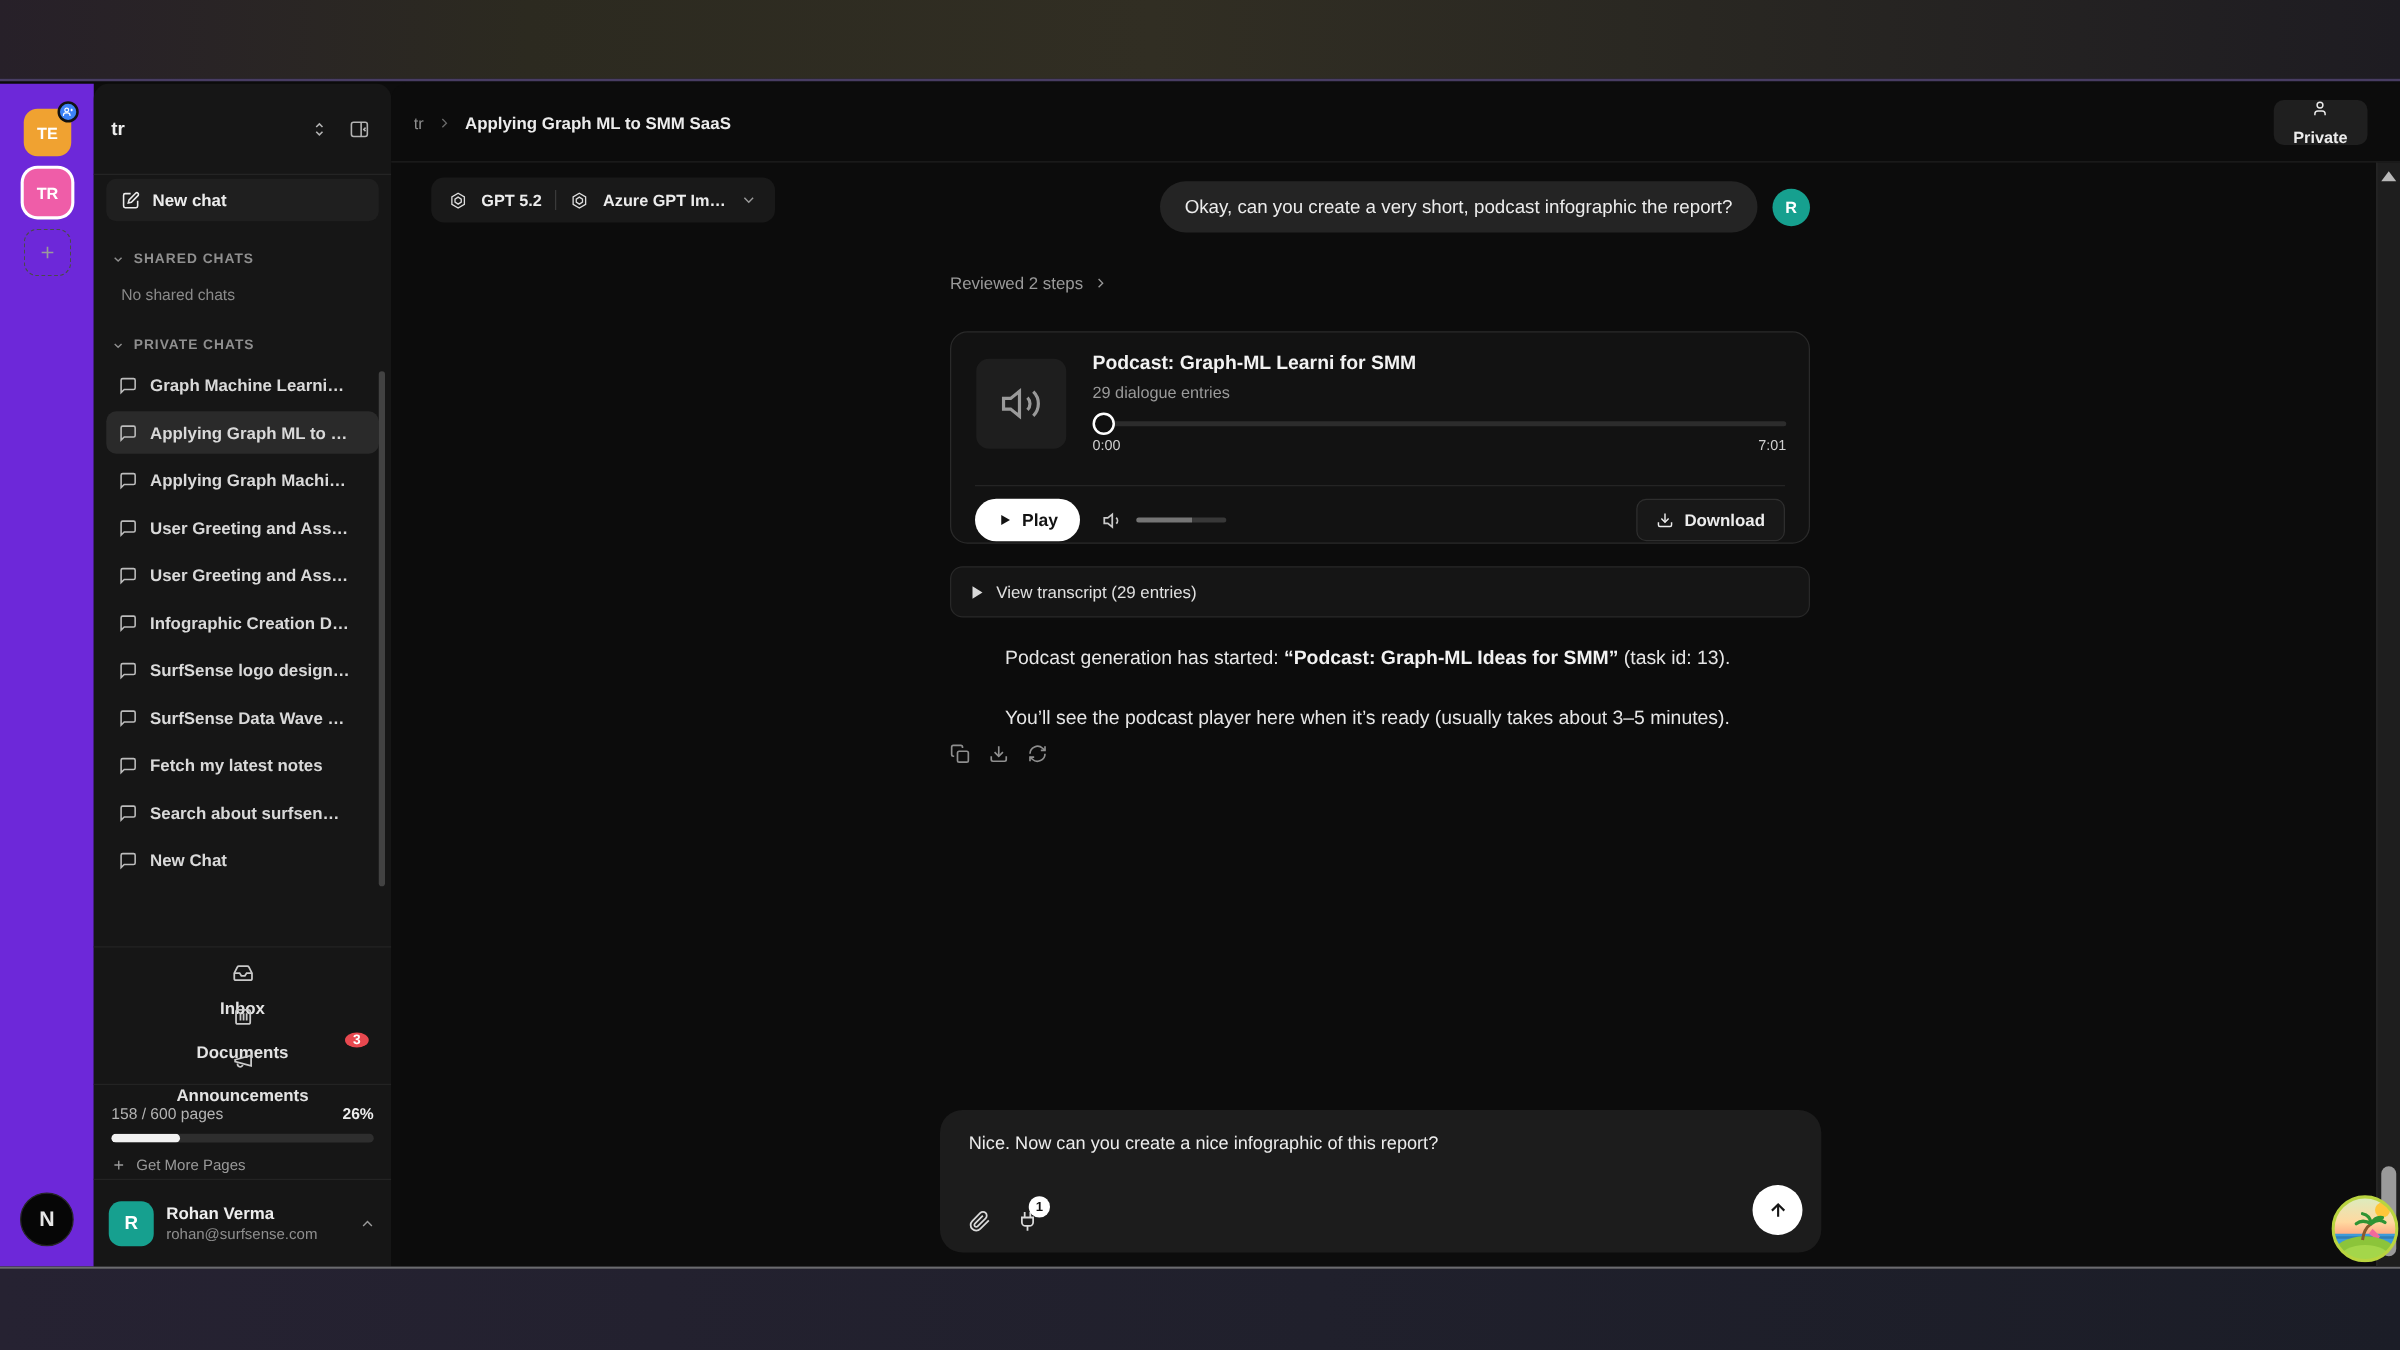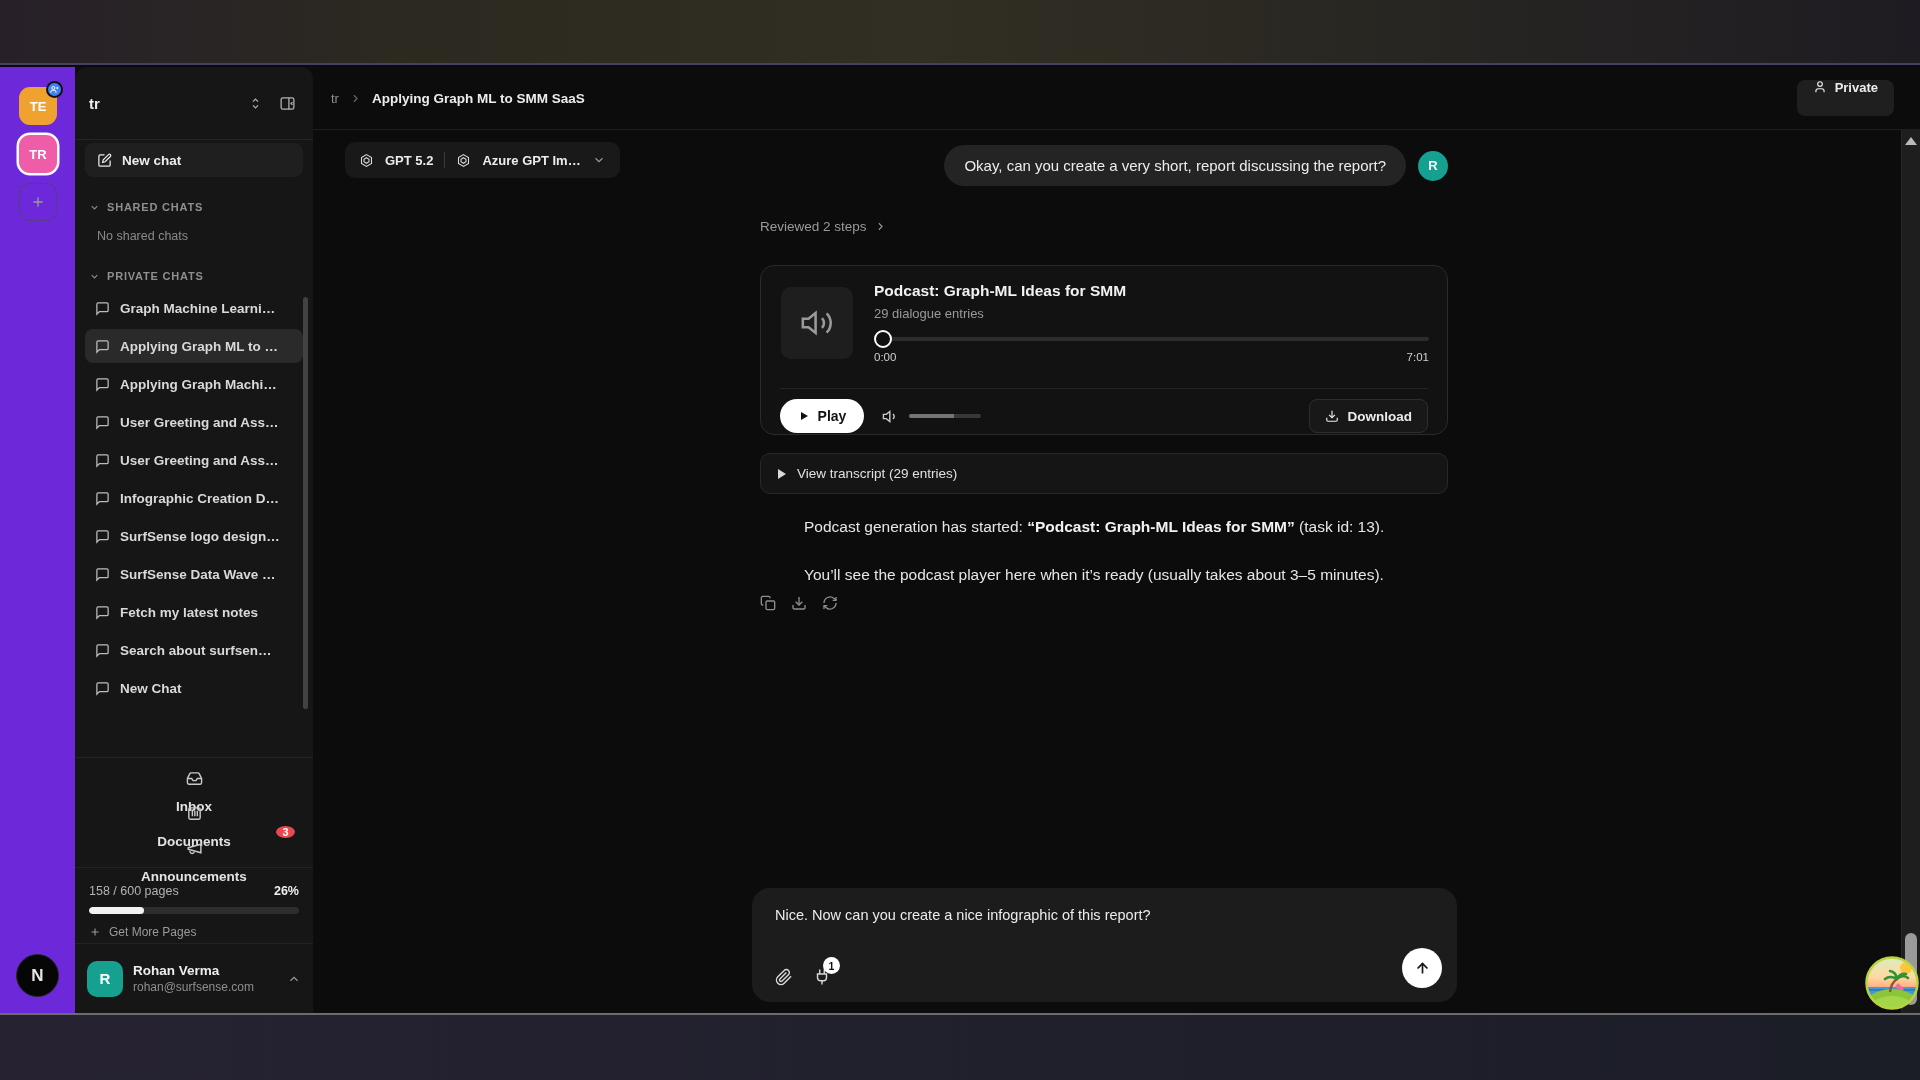--- a/index.html
+++ b/index.html
@@ -70,21 +70,21 @@
   .user-name { font-size:13.5px; font-weight:bold; color:#ededed; }
   .user-email { font-size:12px; color:#8f8f8f; margin-top:2px; }
 
   
   .main { position:absolute; left:313px; top:0; right:0; height:100%; background:#0c0c0c; border-radius:12px 0 0 0; }
   .main-header { height:63px; border-bottom:1px solid #1f1f1f; display:flex; align-items:center; padding:0 26px 0 18px; }
   .crumb-ws { font-size:13px; color:#8f8f8f; }
   .crumb-sep { color:#6a6a6a; margin:0 10px; display:flex; }
   .crumb-title { font-size:13.5px; color:#ececec; font-weight:600; }
   .private-btn { margin-left:auto; height:36px; padding:0 16px; background:#1f1f1f; border:none; border-radius:8px;
-    display:flex; gap:8px; color:#ececec; font-size:13px; font-weight:600; font-family:inherit; cursor:pointer; }
+    display:flex; gap:8px; align-items:center; color:#ececec; font-size:13px; font-weight:600; font-family:inherit; cursor:pointer;flex-direction:column; }
   .chips { position:absolute; left:32px; top:75px; height:36px; background:#191919; border-radius:10px;
     display:flex; align-items:center; padding:0 14px; gap:11px; cursor:pointer; }
   .chip-label { font-size:13px; font-weight:bold; color:#ececec; white-space:nowrap; }
   .chip-sep { width:1px; height:16px; background:#3a3a3a; }
   .chip-icon { color:#dcdcdc; display:flex; }
   .chev { color:#9a9a9a; display:flex; }
 
   .chat-col { position:absolute; left:447px; width:688px; top:0; height:100%; }
   .bubble-row { position:absolute; top:78px; right:0; display:flex; align-items:center; gap:12px; }
   .bubble { background:#242424; border-radius:24px; padding:12px 20px; font-size:15px; color:#ececec; }
@@ -421,21 +421,21 @@
         <span class="chev">
           <svg width="14" height="14" viewBox="0 0 24 24" fill="none" stroke="currentColor" stroke-width="2">
               <path d="m6 9 6 6 6-6"></path>
             </svg>
         </span>
       </div>
 
       <div class="chat-col">
 
         <div class="bubble-row">
-          <div class="bubble">Okay, can you create a very short, report discussing the report?</div>
+          <div class="bubble">Okay, can you create a very short, podcast infographic the report?</div>
           <div class="mini-avatar">R</div>
         </div>
 
         <div class="steps">
           <span>Reviewed 2 steps</span>
           <span class="chev">
             <svg width="13" height="13" viewBox="0 0 24 24" fill="none" stroke="currentColor" stroke-width="2">
                 <path d="m9 6 6 6-6 6"></path>
               </svg>
           </span>
@@ -445,21 +445,21 @@
           <div class="pthumb">
             <span style="display:flex">
               <svg width="34" height="34" viewBox="0 0 24 24" fill="none" stroke="currentColor" stroke-width="1.8">
                   <path d="M11 5 6 9H2v6h4l5 4z"></path>
                   <path d="M15.5 8.5a5 5 0 0 1 0 7"></path>
                   <path d="M18.8 5.2a9.5 9.5 0 0 1 0 13.6"></path>
                 </svg>
             </span>
           </div>
           <div class="pinfo">
-            <div class="ptitle">Podcast: Graph-ML Ideas for SMM</div>
+            <div class="ptitle">Podcast: Graph-ML Learni for SMM</div>
             <div class="psub">29 dialogue entries</div>
             <div class="pslider">
               <div class="ptrack"></div>
               <div class="pknob"></div>
             </div>
             <div class="ptimes">
               <span>0:00</span>
               <span>7:01</span>
             </div>
           </div>

